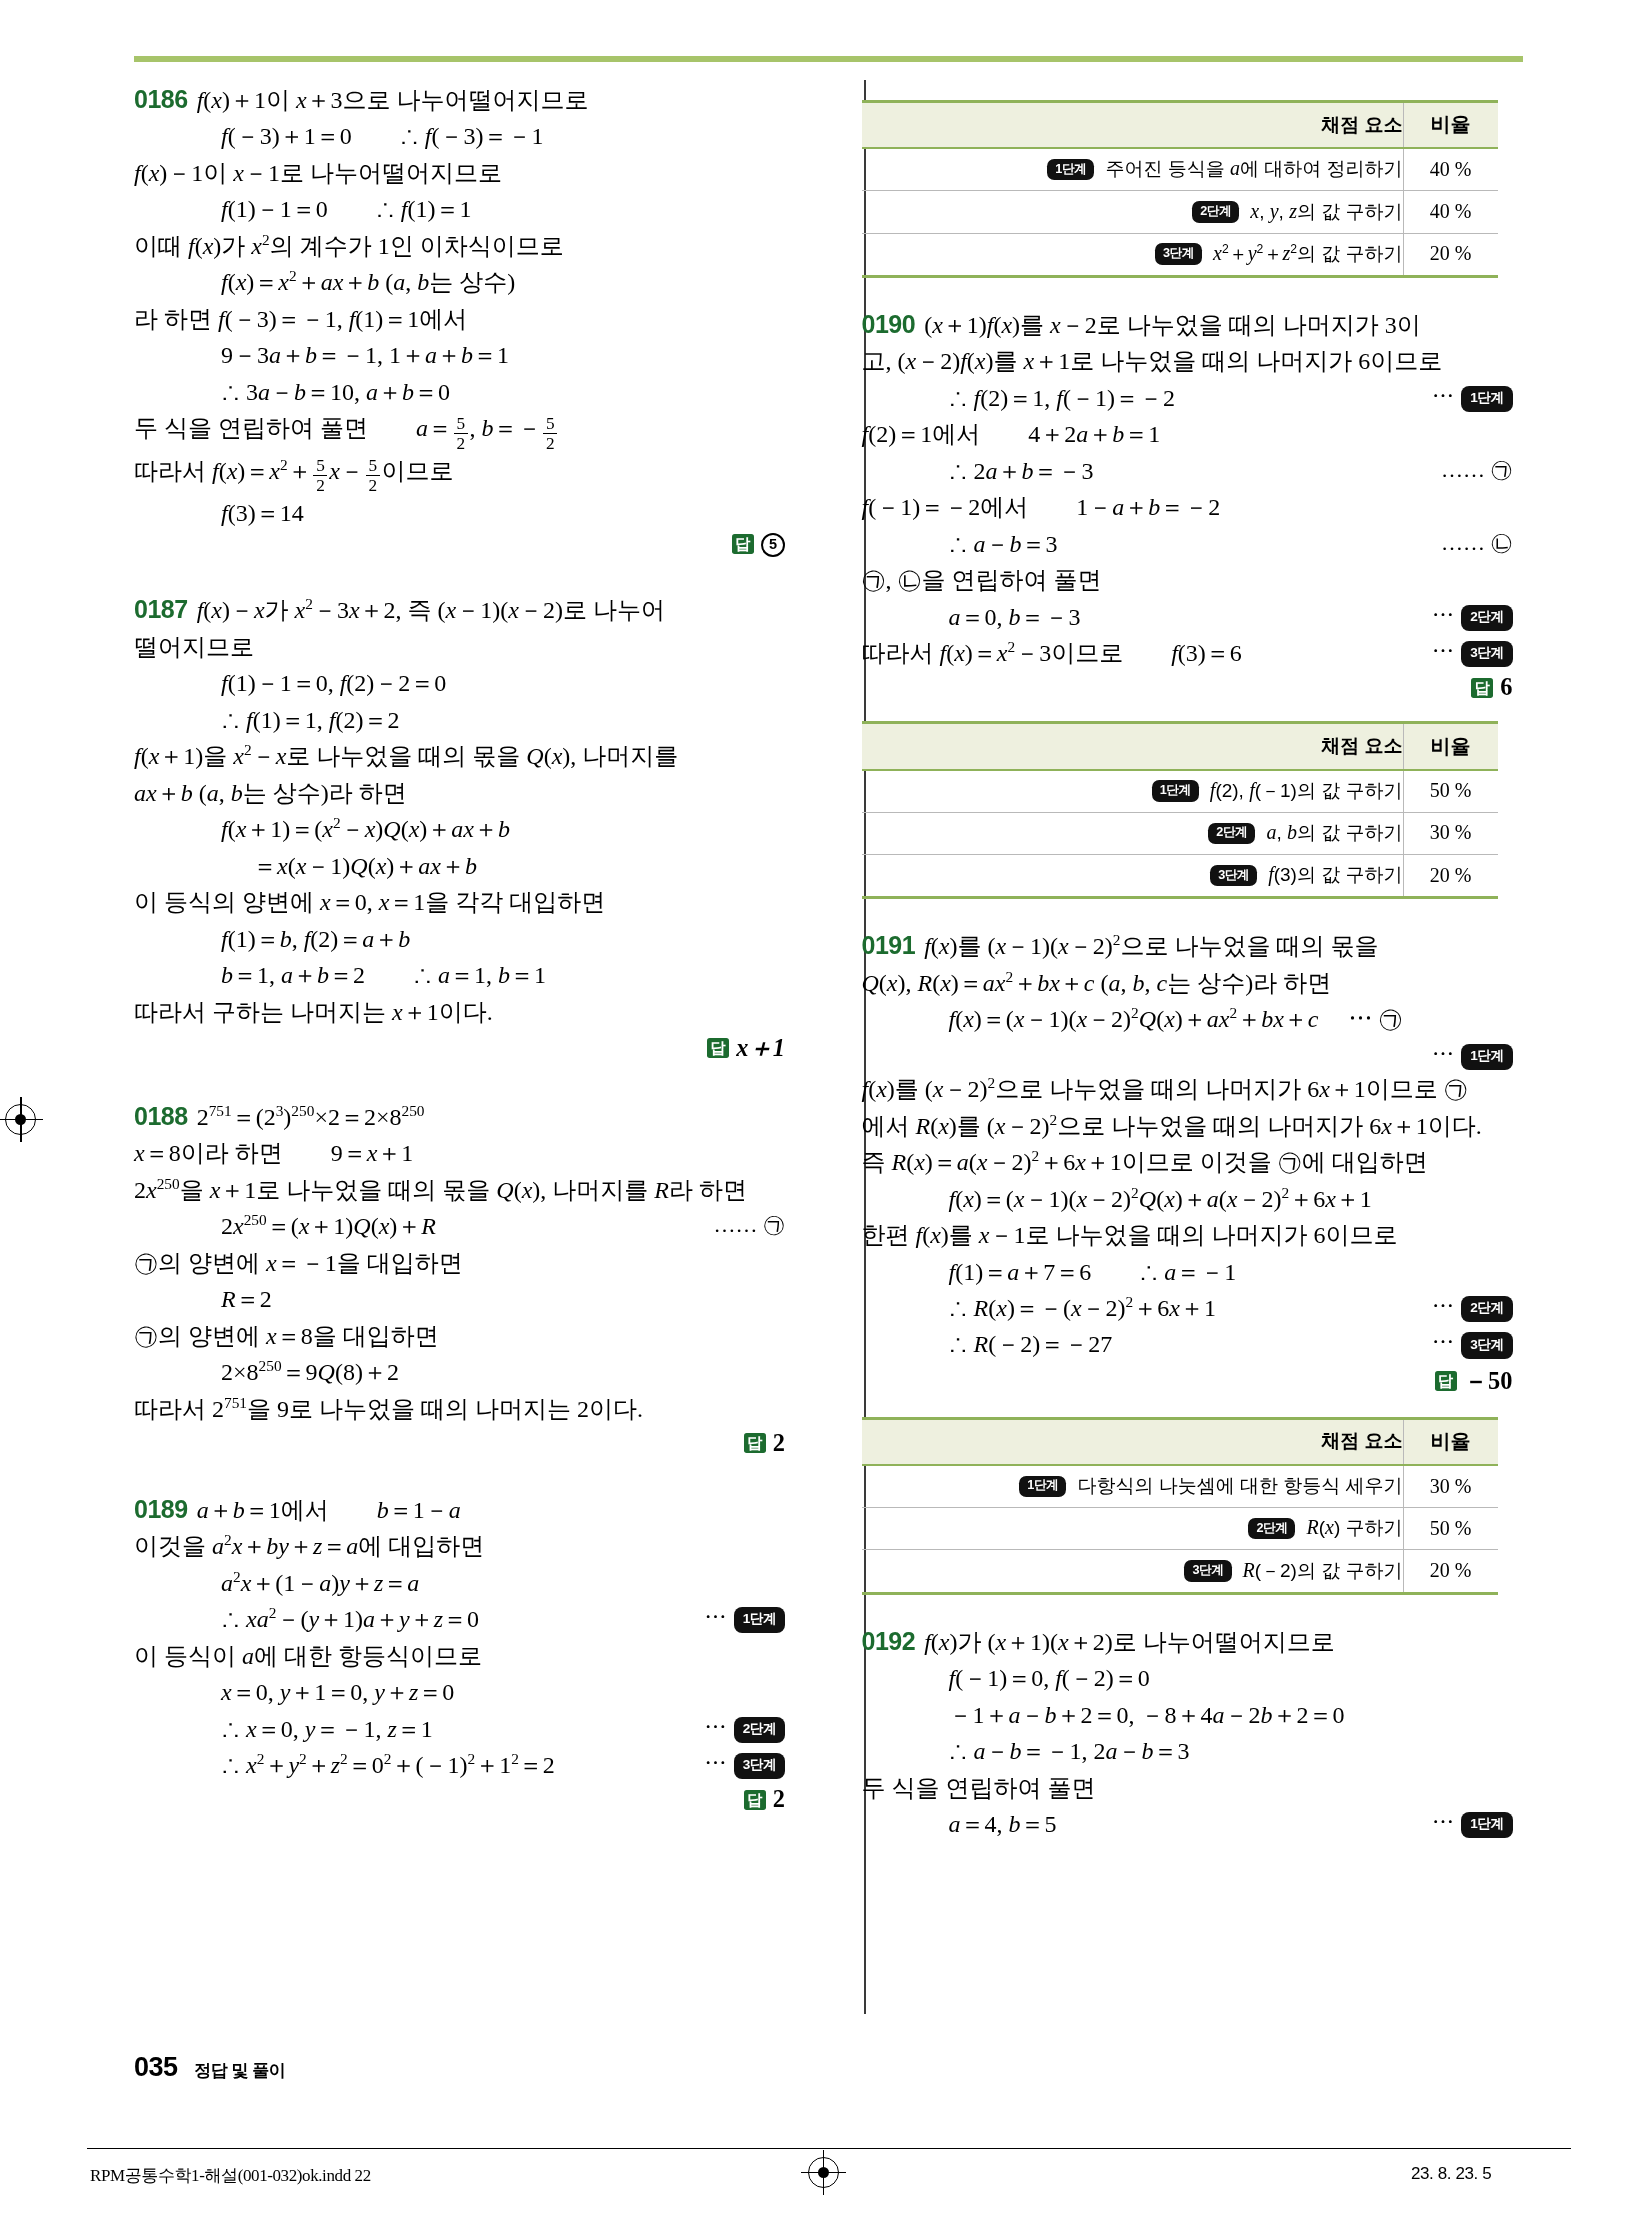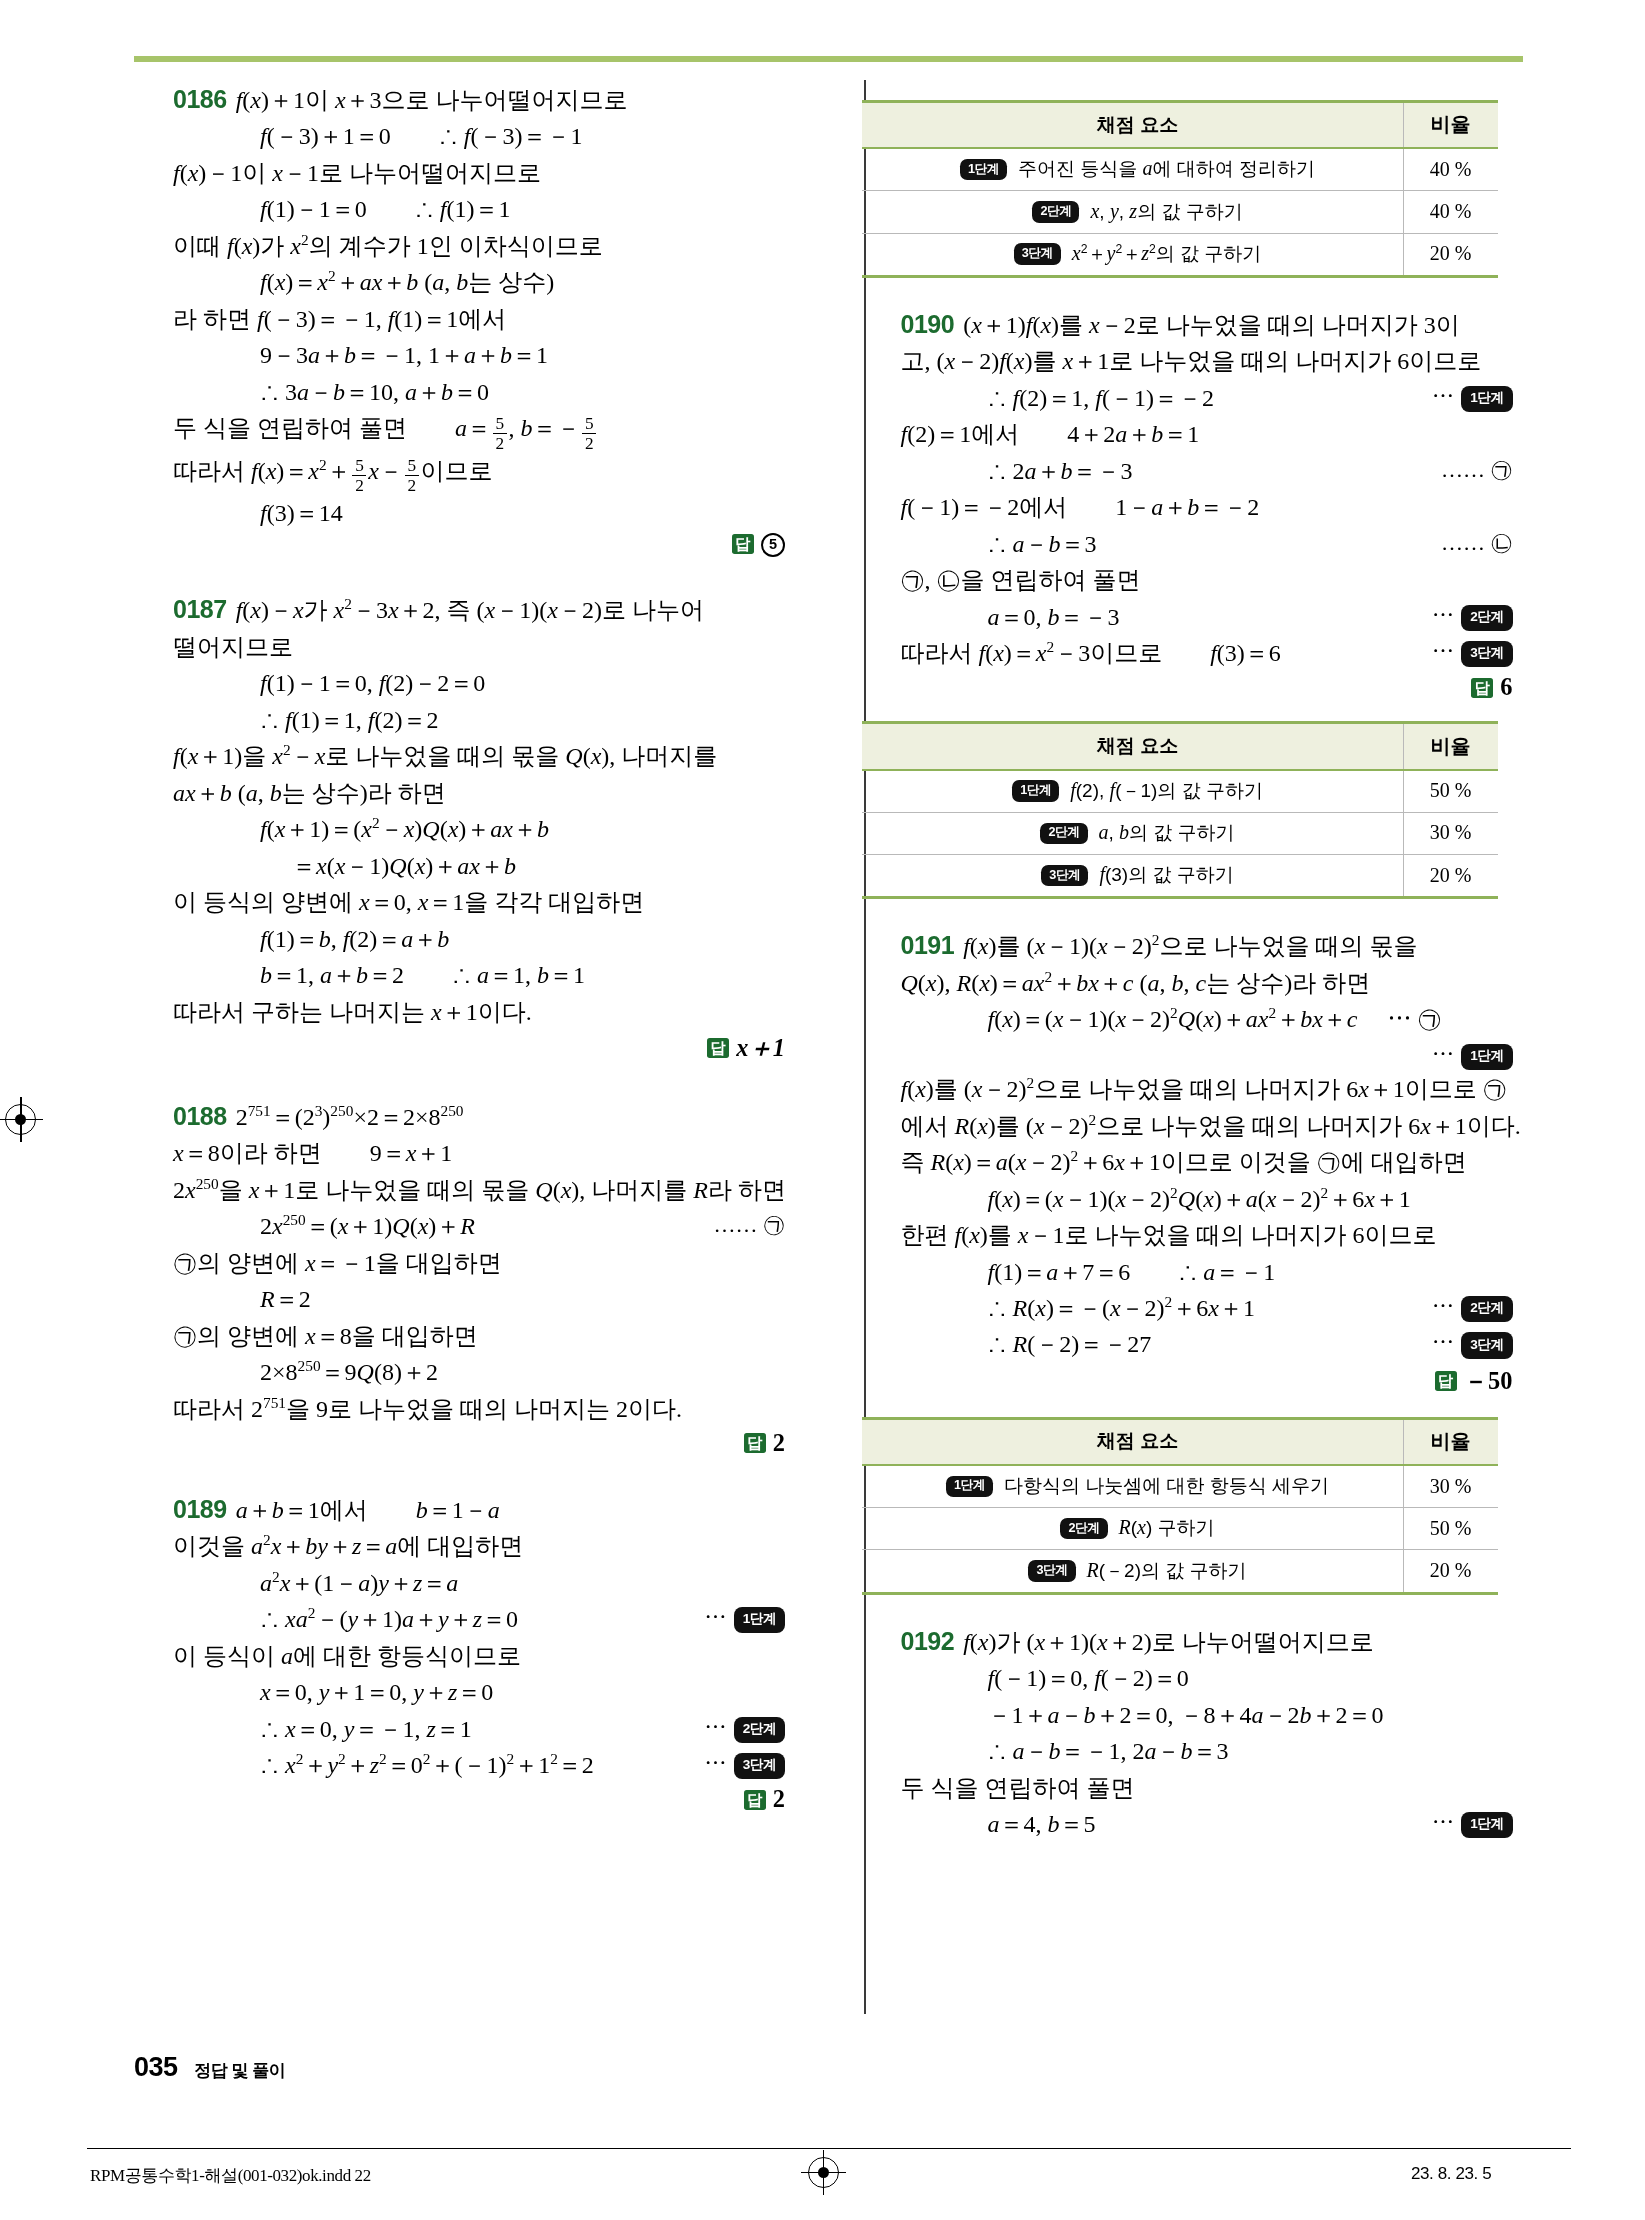--- a/index.html
+++ b/index.html
@@ -26,21 +26,21 @@
   .col{width:651px;}
   .col.left{padding-right:23.5px;}
   .col.right{padding-left:31px;margin-left:22px;}
   .col-divider{
     position:absolute;left:864px;top:80px;width:1.8px;height:1934px;
     background:#3a3a3a;
   }
 
   
   .blk{margin-bottom:0;}
-  .q{margin-top:0;margin-left:39px;}
+  .q{margin-top:0;}
   .q + .q{margin-top:33px;}
   .num{
     font-family:"Liberation Sans","DejaVu Sans",sans-serif;
     font-weight:bold;font-size:25px;color:#1c6b2f;letter-spacing:-0.5px;
     margin-right:9px;
   }
   .ln{
     font-size:24px;line-height:1.52;white-space:nowrap;
     font-family:"Liberation Serif","DejaVu Serif",serif;
   }
@@ -93,21 +93,21 @@
   }
   .rubric th{
     background:#eef0df;font-family:"Liberation Sans","DejaVu Sans",sans-serif;
     font-size:19px;font-weight:bold;padding:8.1px 0 9px 0;
     border-bottom:2.4px solid #8fb259;
   }
   .rubric td{
     font-size:20px;padding:7.2px 0 8.1px 0;border-bottom:1.2px solid #b9b9b9;
   }
   .rubric tr:last-child td{border-bottom:none;}
-  .rubric .c-item{text-align:center;padding-left:11px;}
+  .rubric .c-item{text-align:right;padding-left:11px;}
   .rubric .c-rate{
     text-align:center;width:94px;border-left:1.2px solid #b9b9b9;
     font-size:20px;
   }
   .rubric th.c-rate{border-left:1.2px solid #b9b9b9;}
   .rubric .itemtxt{
     font-family:"Liberation Sans","DejaVu Sans",sans-serif;font-size:19px;
     margin-left:11px;
   }
   .rubric .itemtxt .mt{font-family:"Liberation Serif",serif;font-style:italic;font-size:20px;}

